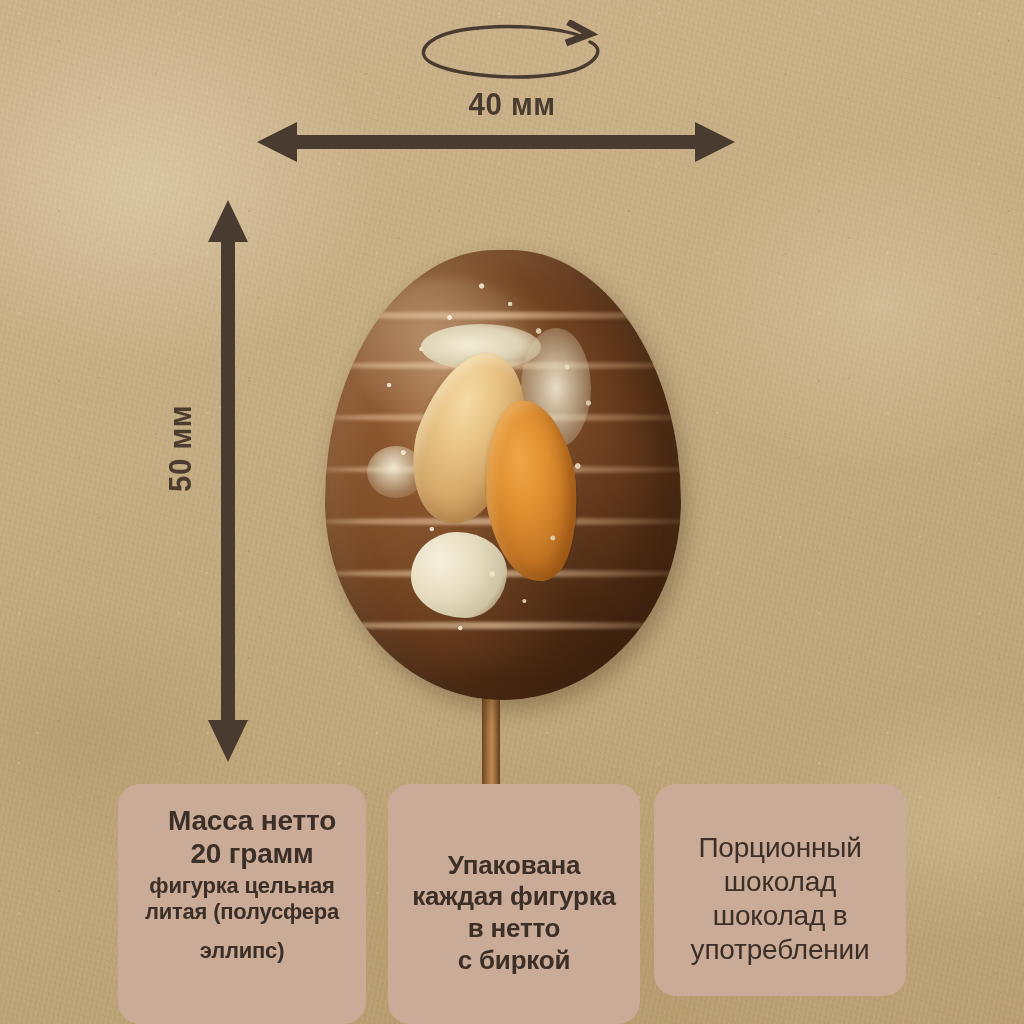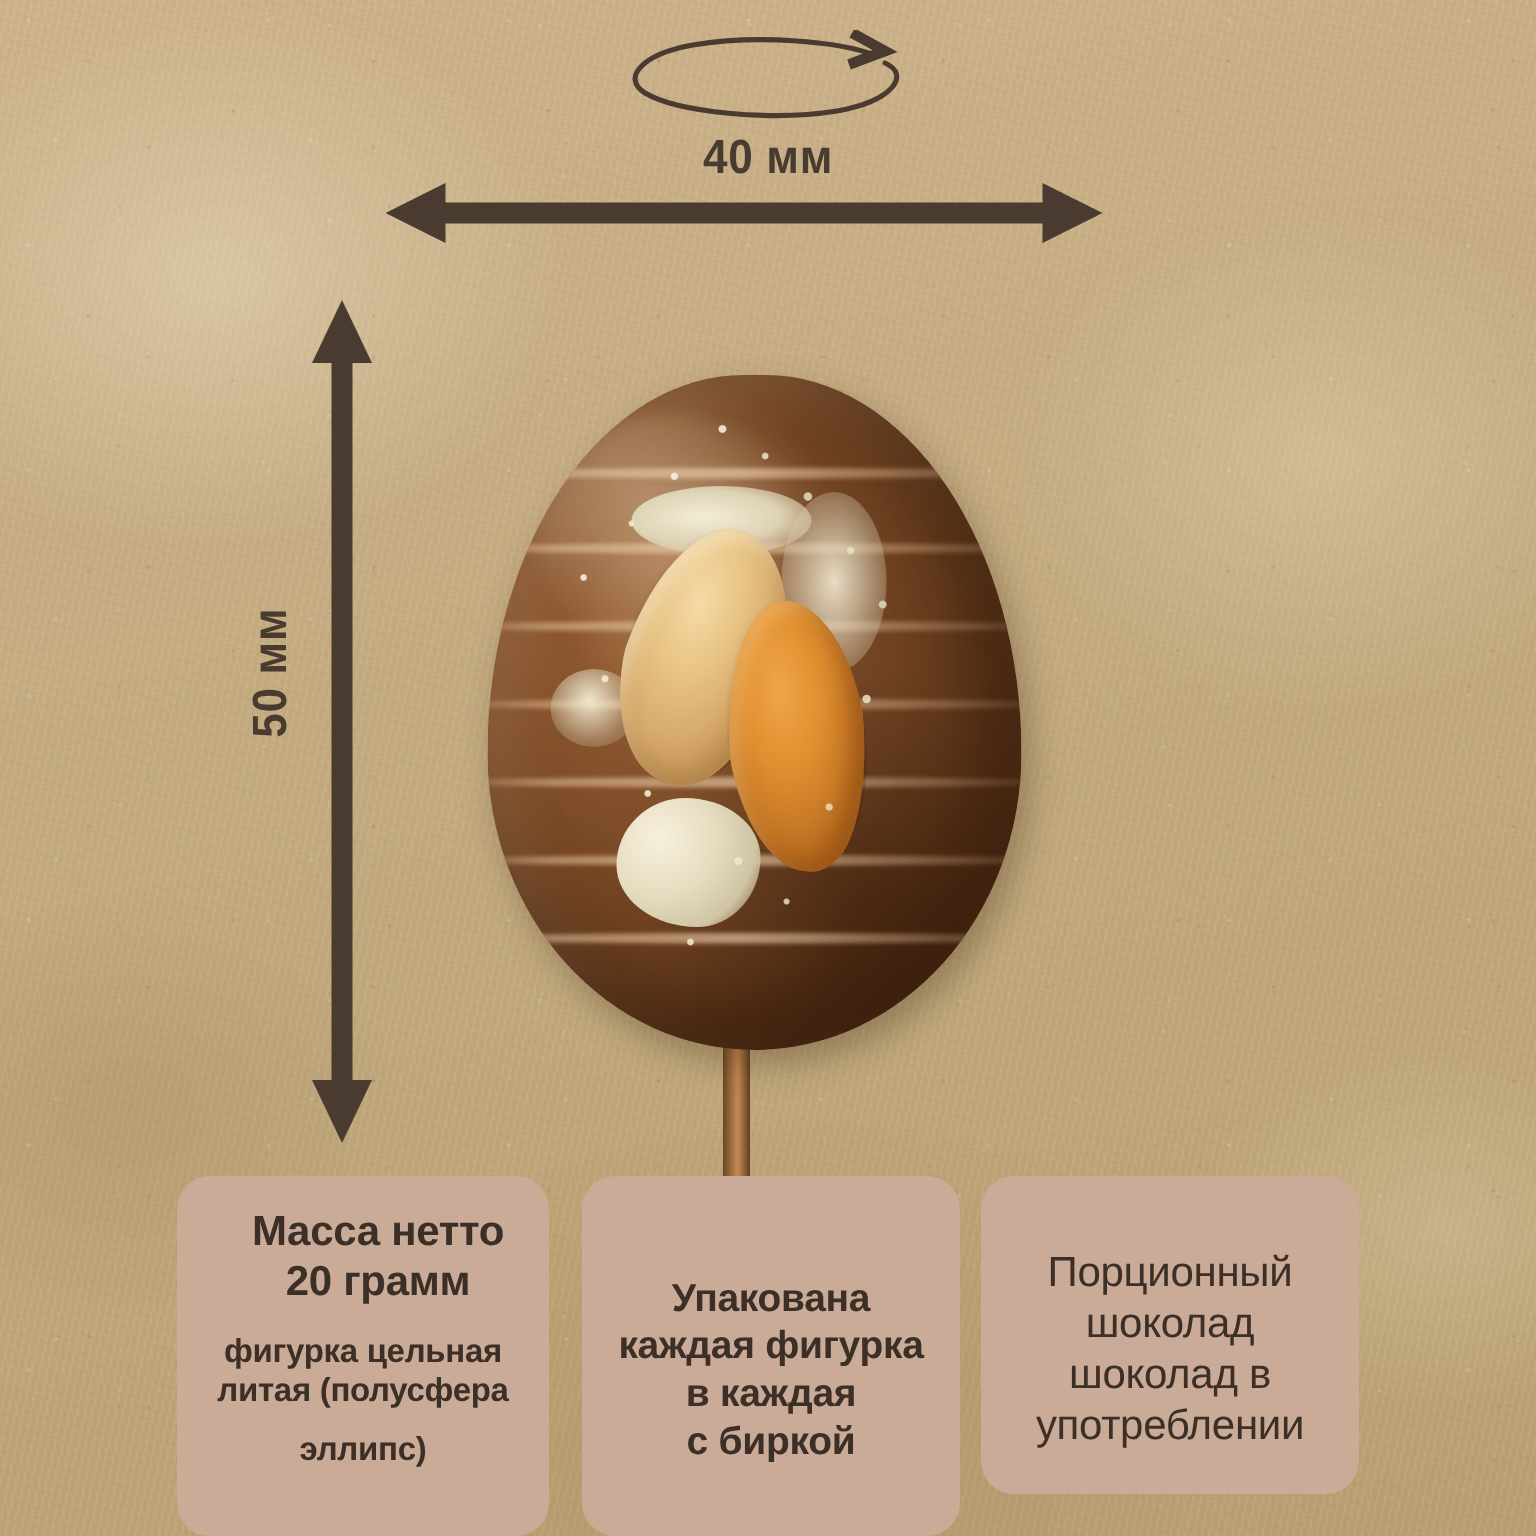--- a/index.html
+++ b/index.html
@@ -321,21 +321,21 @@
     font-size: 28px;
     font-weight: bold;
     line-height: 1.18;
     letter-spacing: -.2px;
     margin-left: 20px;
   }
   .card-sub {
     font-size: 22px;
     font-weight: bold;
     line-height: 1.2;
-    margin-top: 18px;
+    margin-top: 3px;
     letter-spacing: -.2px;
   }
   .card-body-bold {
     font-size: 26px;
     font-weight: bold;
     line-height: 1.22;
     letter-spacing: -.2px;
   }
   .card-body-regular {
     font-size: 28px;
@@ -406,21 +406,21 @@
     <div class="card-title">Масса нетто</div>
     <div class="card-title">20 грамм</div>
     <div class="card-sub">фигурка цельная</div>
     <div class="card-sub" style="margin-top:0;">литая (полусфера</div>
     <div class="card-sub" style="margin-top:12px;text-align:right;">эллипс)</div>
   </div>
 
   <div class="card" id="card-pack">
     <div class="card-body-bold">Упакована</div>
     <div class="card-body-bold">каждая фигурка</div>
-    <div class="card-body-bold">в каждая</div>
+    <div class="card-body-bold">в нетто</div>
     <div class="card-body-bold">с биркой</div>
   </div>
 
   <div class="card" id="card-portion">
     <div class="card-body-regular">Порционный</div>
     <div class="card-body-regular">шоколад</div>
     <div class="card-body-regular">шоколад в</div>
     <div class="card-body-regular">употреблении</div>
   </div>
 

